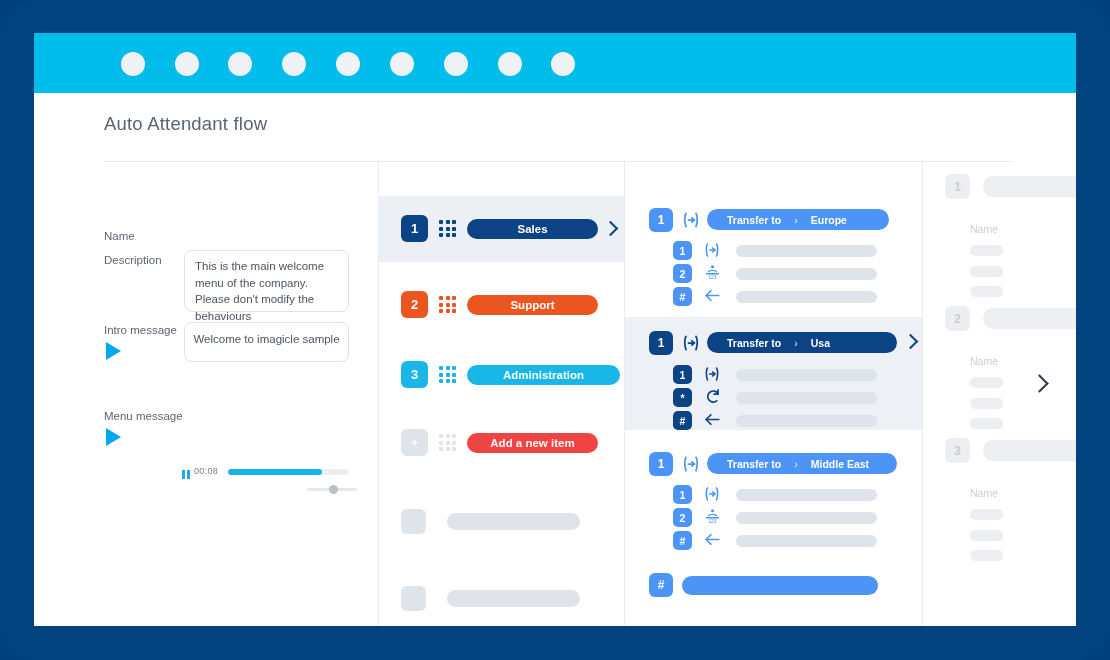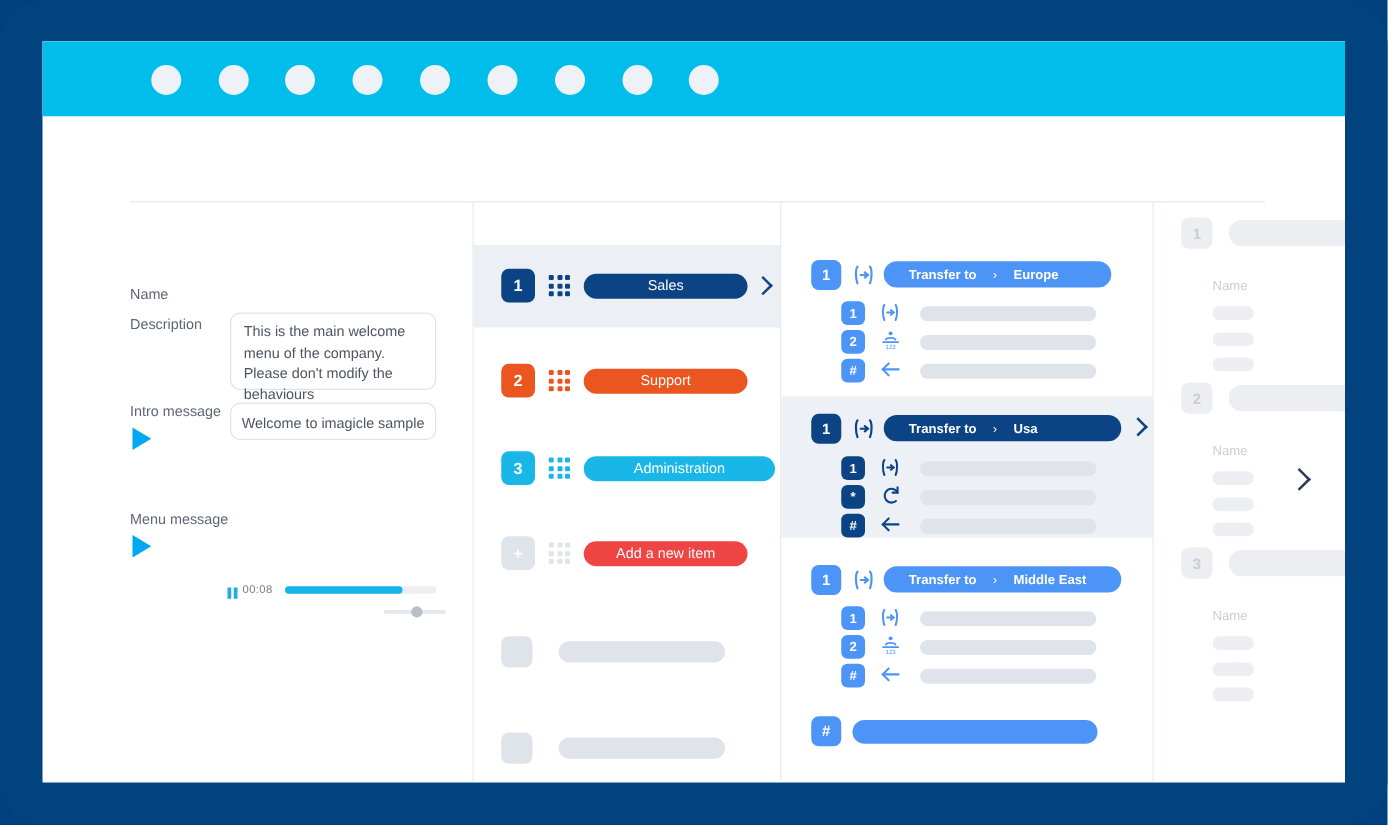--- a/index.html
+++ b/index.html
@@ -131,21 +131,21 @@
   }
   .dots9 {
     position: absolute;
     width: 17px; height: 17px;
   }
   .dots9 span {
     position: absolute; width: 4px; height: 4px; border-radius: 1px;
   }
   .pill {
     position: absolute; height: 20px; border-radius: 10px;
-    color: #fff; font-size: 11.5px; font-weight: 400;
+    color: #fff; font-size: 11.5px; font-weight: 700;
     display: flex; align-items: center; justify-content: center;
   }
   .chev {
     position: absolute;
     width: 11px; height: 11px;
     border-top: 2.3px solid #10457f;
     border-right: 2.3px solid #10457f;
     transform: rotate(45deg);
   }
 
@@ -228,38 +228,39 @@
       <div class="tb-dot" style="left:141px"></div>
       <div class="tb-dot" style="left:194px"></div>
       <div class="tb-dot" style="left:248px"></div>
       <div class="tb-dot" style="left:302px"></div>
       <div class="tb-dot" style="left:356px"></div>
       <div class="tb-dot" style="left:410px"></div>
       <div class="tb-dot" style="left:464px"></div>
       <div class="tb-dot" style="left:517px"></div>
     </div>
 
+    <div id="page-title">Auto Attendant flow</div>
     <div id="hrule"></div>
 
     <div class="col-sep" id="sep1"></div>
     <div class="col-sep" id="sep2"></div>
     <div class="col-sep" id="sep3"></div>
 
     <div id="col1">
 
       <div class="f-label" style="left:70px; top:68px;">Name</div>
 
       <div class="f-label" style="left:70px; top:92px;">Description</div>
       <div class="f-box" style="left:150px; top:88px; width:165px; height:62px;">
         <div class="inner">This is the main welcome menu of the company. Please don't modify the behaviours</div>
       </div>
 
       <div class="f-label" style="left:70px; top:162px;">Intro message</div>
       <div class="play-tri" style="left:72px; top:180px;"></div>
-      <div class="f-box centered" style="left:150px; top:160px; width:165px; height:30px;">
+      <div class="f-box centered" style="left:150px; top:160px; width:165px; height:40px;">
         <div class="inner" style="padding:8px">Welcome to imagicle sample</div>
       </div>
 
 
       <div class="f-label" style="left:70px; top:248px;">Menu message</div>
       <div class="play-tri" style="left:72px; top:266px;"></div>
 
       <div class="audio" style="left:148px; top:304px; width:167px; height:24px;">
         <div class="pause-ico">
           <i class="b1"></i>

